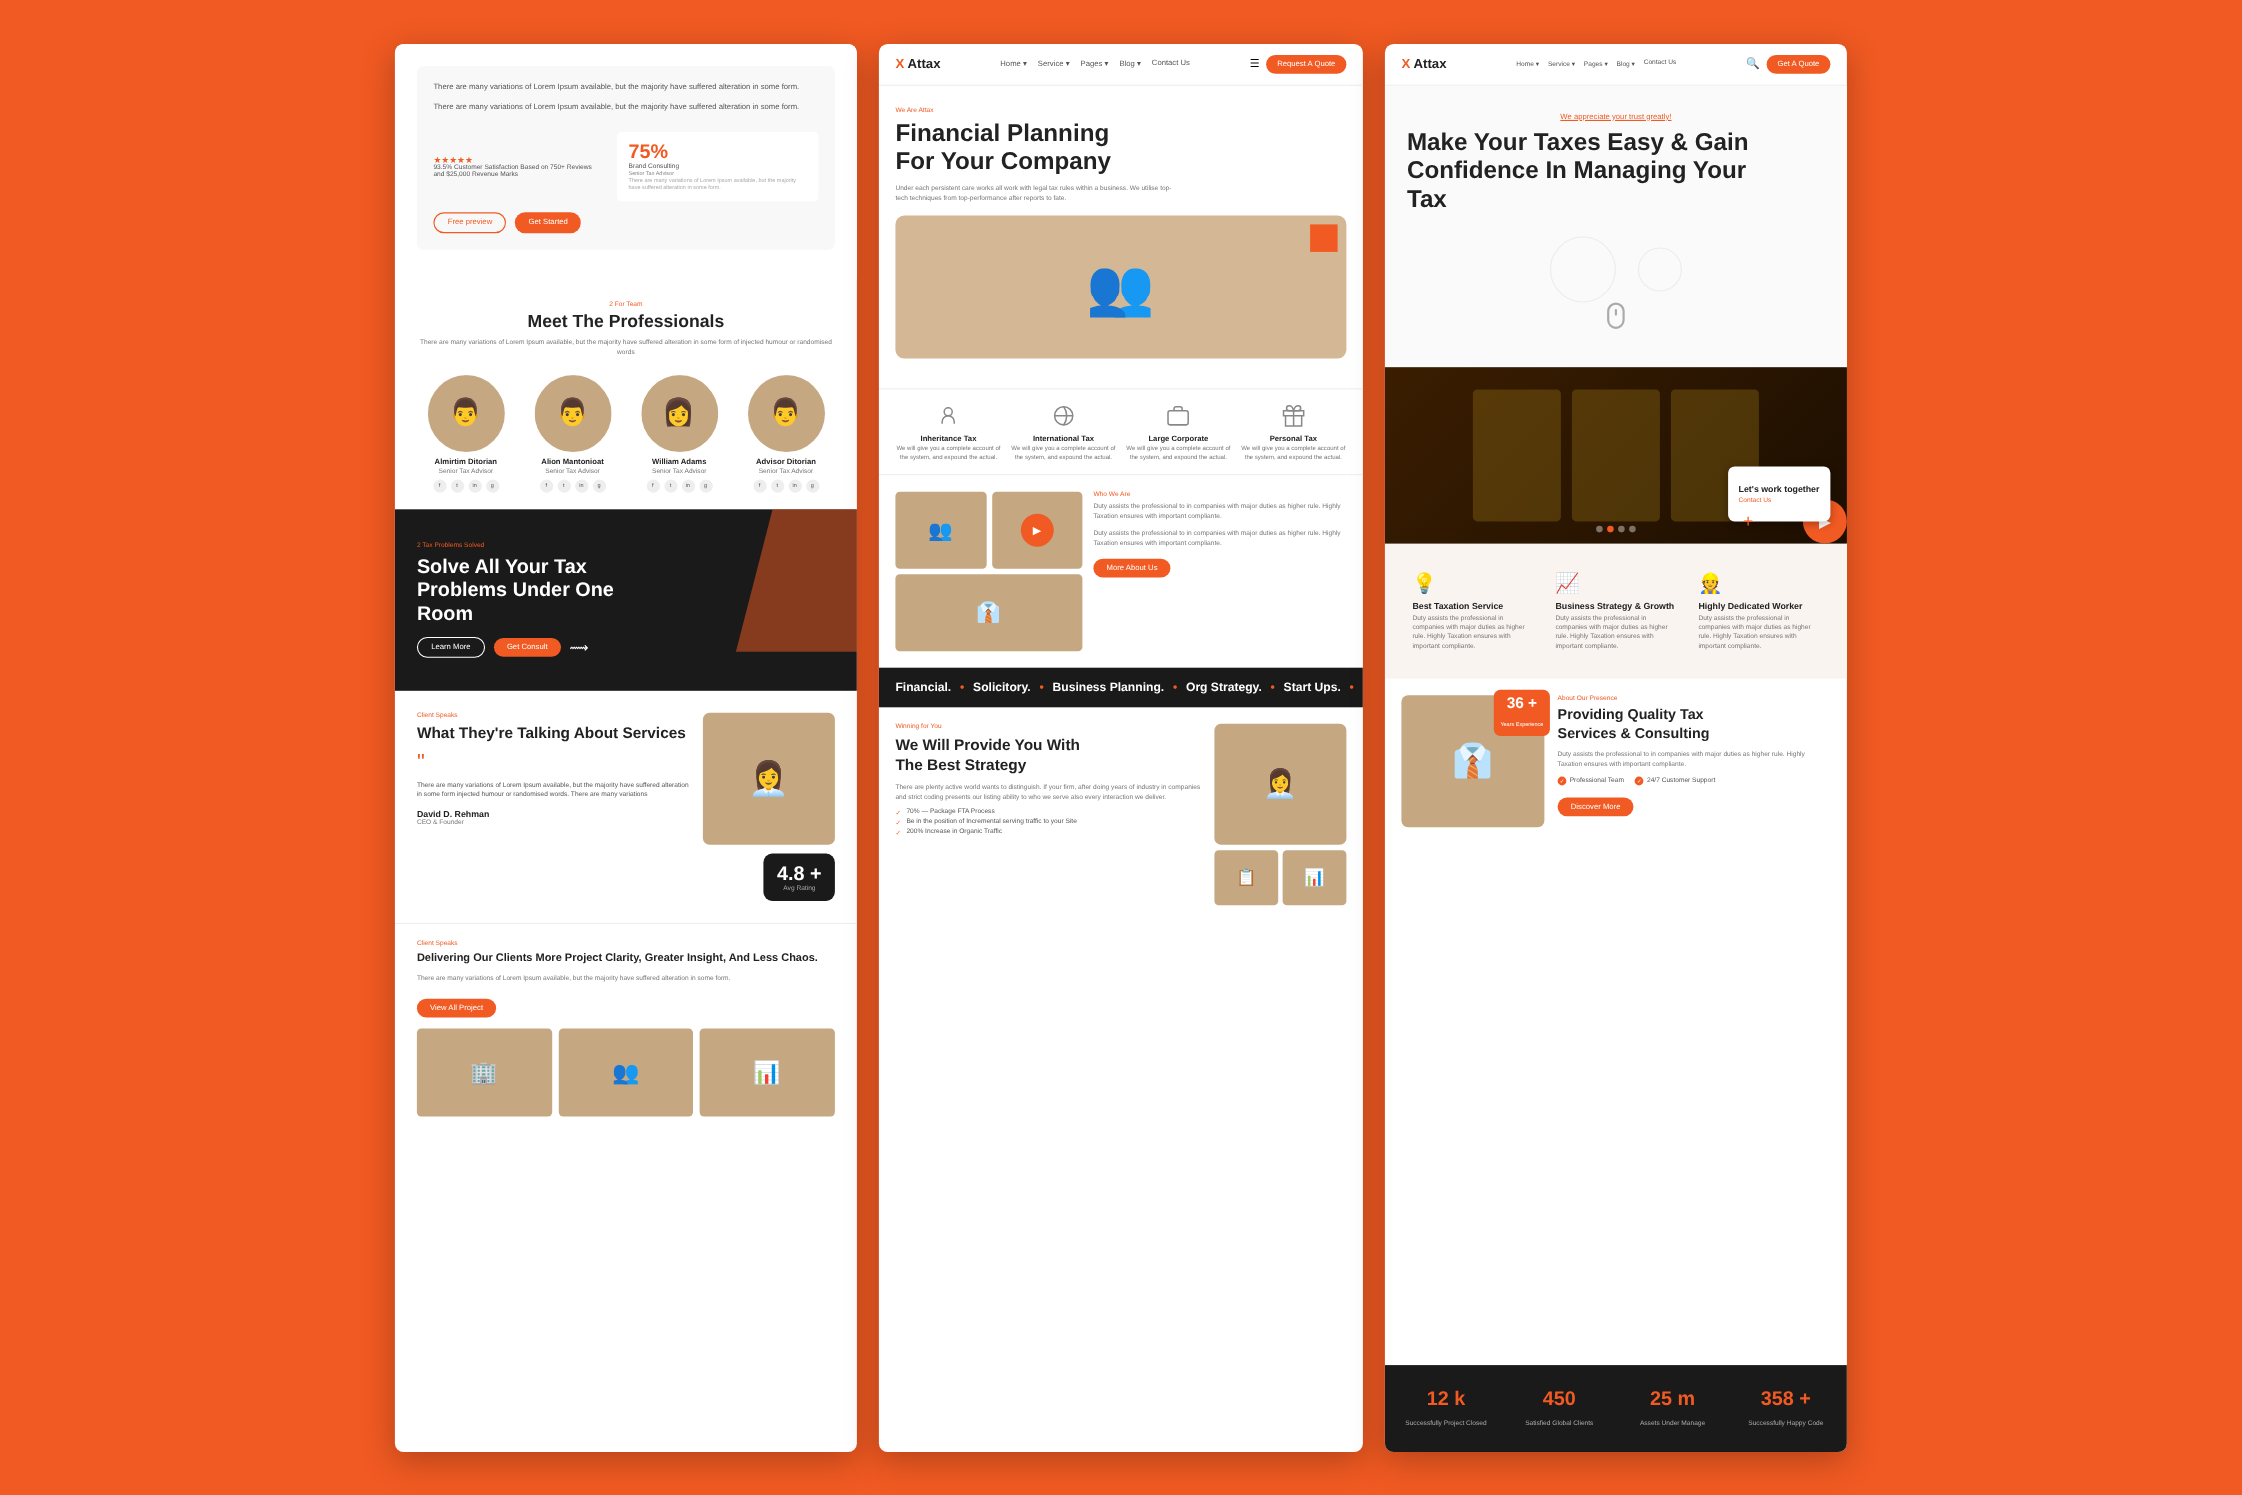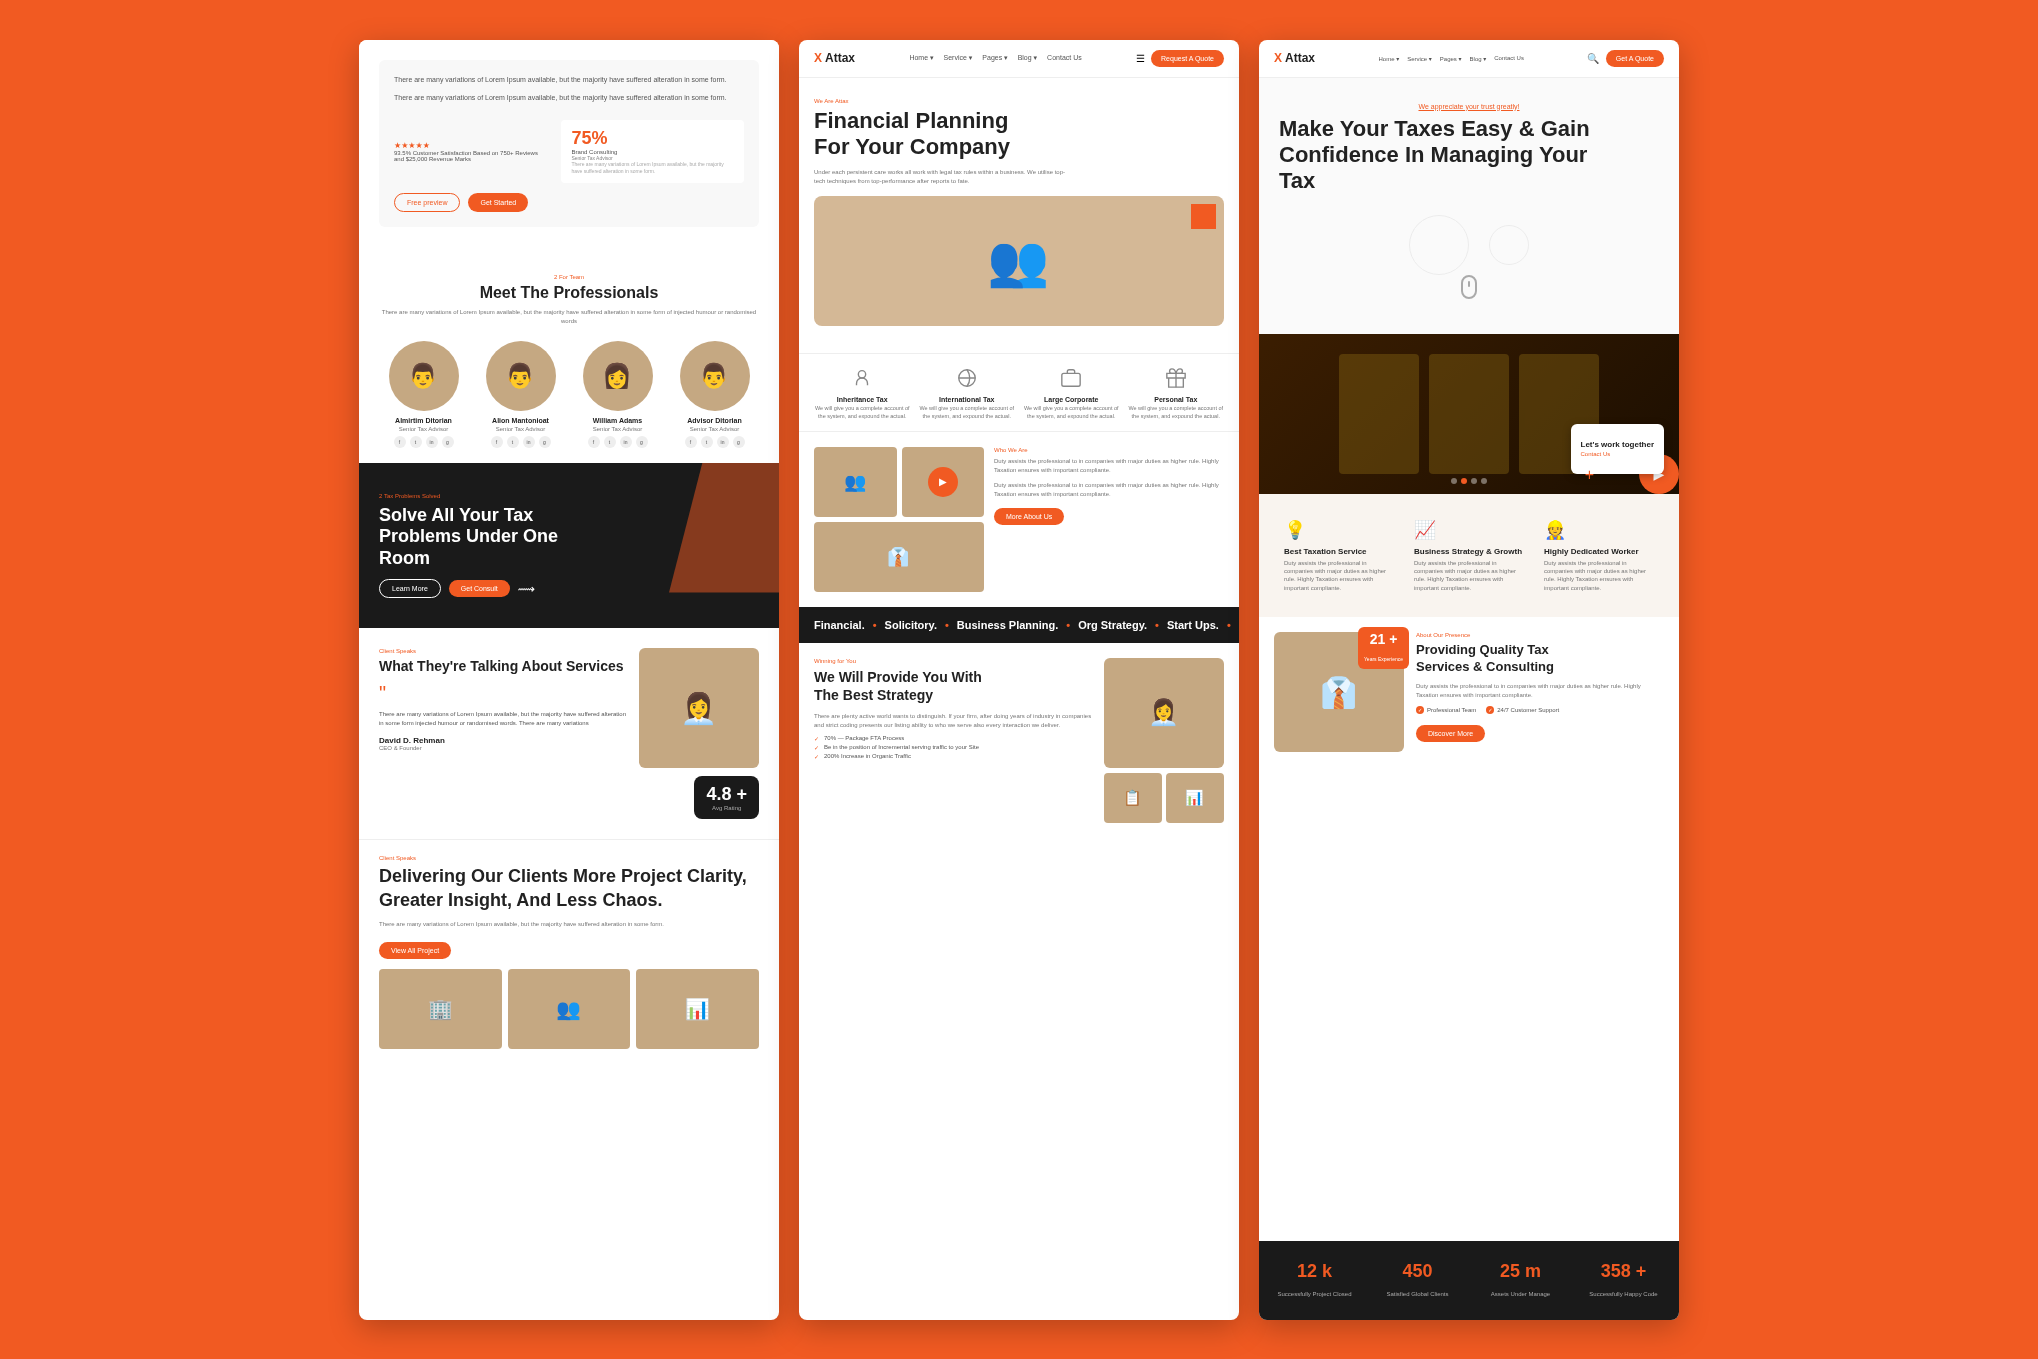--- a/index.html
+++ b/index.html
@@ -289,21 +289,21 @@
     .card-left .bottom-section {
       padding: 15px 20px;
       border-top: 1px solid #eee;
     }
     .card-left .bottom-section .pre-label {
       font-size: 6px;
       color: #F15A22;
       margin-bottom: 4px;
     }
     .card-left .bottom-section h3 {
-      font-size: 18px;
+      font-size: 10px;
       font-weight: 700;
       color: #222;
       line-height: 1.3;
       margin-bottom: 8px;
     }
     .card-left .bottom-section .desc {
       font-size: 6px;
       color: #777;
       line-height: 1.5;
       margin-bottom: 10px;
@@ -1262,21 +1262,21 @@
       <div class="f-icon">👷</div>
       <div class="f-title">Highly Dedicated Worker</div>
       <div class="f-desc">Duty assists the professional in companies with major duties as higher rule. Highly Taxation ensures with important compliante.</div>
     </div>
   </div>
 
   <div class="about-right">
     <div class="about-right-img">
       <div class="main-img">👔</div>
       <div class="badge">
-        <span class="big">21 +</span>
+        <span class="big">36 +</span>
         <span class="small">Years Experience</span>
       </div>
     </div>
     <div class="about-right-content">
       <div class="pre-label">About Our Presence</div>
       <h2>Providing Quality Tax<br>Services &amp; Consulting</h2>
       <p>Duty assists the professional to in companies with major duties as higher rule. Highly Taxation ensures with important compliante.</p>
       <div class="feature-checks">
         <div class="feature-check">
           <div class="check-dot">✓</div>

